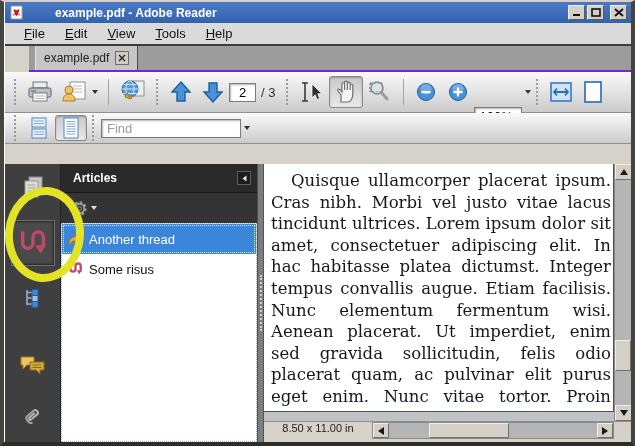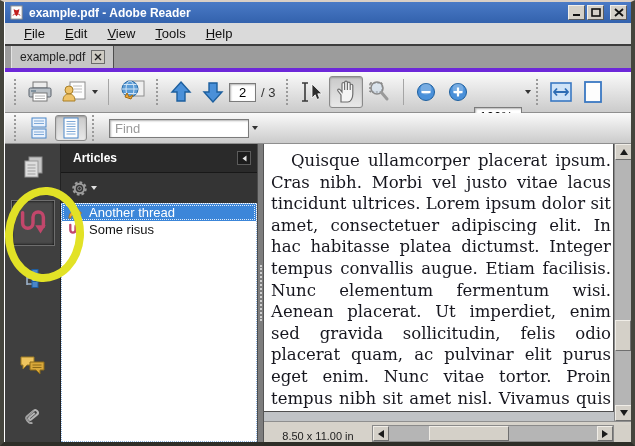--- a/index.html
+++ b/index.html
@@ -6,70 +6,70 @@
   html,body { width:635px; height:446px; background:#222; font-family:"Liberation Sans", sans-serif; }
   .window {
     position:relative; width:635px; height:446px; overflow:hidden;
     background:#d6d2ca;
     border-left:4px solid #45453d; border-right:4px solid #45453d;
     border-bottom:4px solid #2e2e28; border-top:2px solid #d9cfc6;
   }
   .inner { position:absolute; inset:0; display:flex; flex-direction:column; border-left:1px solid #fff; }
 
   
-  .titlebar { height:21px; background:linear-gradient(#4a7ac6,#3362ad); display:flex; align-items:center; padding:0 4px; flex:none; }
+  .titlebar { height:21px; background:linear-gradient(#4a7ac6,#3362ad); display:flex; align-items:center; padding:0 4px; flex:none;gap:26px; }
   .titlebar .pdficon { width:15px; height:15px; margin-right:5px; flex:none; }
   .titlebar .title { color:#fff; font-weight:bold; font-size:12px; flex:1; white-space:nowrap; }
   .winbtns { display:flex; gap:2px; }
   .winbtn { width:17px; height:15px; background:#d4d0c8; border:1px solid; border-color:#f2efe9 #5a5a5a #5a5a5a #f2efe9; display:flex; align-items:center; justify-content:center; }
   .winbtn.close { margin-left:4px; }
   .winbtn svg { display:block; }
 
   
   .menubar { height:23px; background:#dadada; border-bottom:2px solid #3c3c3c; display:flex; align-items:center; padding-left:10px; gap:2px; flex:none; }
   .menu-item { font-size:13px; color:#111; padding:2px 9px; cursor:default; }
 
   
-  .tabbar { height:26px; background:#9c9c9c; border-bottom:4px solid #6d28d9; display:flex; align-items:stretch; flex:none; }
+  .tabbar { height:26px; background:#9c9c9c; border-bottom:2px solid #6d28d9; display:flex; align-items:stretch; flex:none;margin-left:24px; }
   .tab { background:#c6c6c6; border-right:1px solid #4d4d4d; border-left:1px solid #e3e3e3; padding:0 8px; display:flex; align-items:center; gap:6px; font-size:12px; color:#222; margin-left:6px; }
   .tab-close { width:14px; height:14px; background:#cfccc4; border:1px solid #6b6b6b; display:flex; align-items:center; justify-content:center; }
 
   
   .toolbar { background:linear-gradient(#fafafa,#cbcbcb); border-bottom:1px solid #8f8f8f; display:flex; align-items:center; flex:none; }
   .toolbar.row1 { height:41px; padding:0 4px; }
   .toolbar.row2 { height:31px; padding:0 4px; }
   .gripper { width:4px; height:26px; border-left:2px dotted #9a9a9a; margin:0 5px; flex:none; }
   .tsep { width:1px; height:26px; background:#a5a5a5; margin:0 6px; flex:none; }
   .tbtn { height:32px; min-width:32px; padding:2px 3px; display:flex; align-items:center; justify-content:center; border:1px solid transparent; border-radius:3px; flex:none; }
   .tbtn.small { height:26px; }
   .tbtn.pressed { background:linear-gradient(#c9c9c9,#e9e9e9); border-color:#8a8a8a; box-shadow:inset 0 1px 2px rgba(0,0,0,.25); }
   .caret { width:0; height:0; border-left:3px solid transparent; border-right:3px solid transparent; border-top:4px solid #333; margin-left:3px; }
   .tb-input { height:19px; border:1px solid #7b7b7b; box-shadow:inset 1px 1px 2px rgba(0,0,0,.3); background:#fff; font-size:13px; font-family:"Liberation Sans",sans-serif; }
   .page-input { width:27px; text-align:center; }
   .zoom-input { width:48px; padding-left:4px;margin-top:48px; }
   .page-of { font-size:13px; color:#333; margin:0 6px 0 5px; }
-  .find-input { width:140px; padding-left:5px; color:#222;margin-left:8px; }
+  .find-input { width:140px; padding-left:5px; color:#222; }
   .find-input::placeholder { color:#9a9a9a; }
 
   
-  .main { flex:1; display:flex; min-height:0; }
+  .main { flex:1; display:flex; min-height:0;margin-top:20px; }
 
   .navstrip { width:56px; background:#3f3f3f; border-right:1px solid #222; display:flex; flex-direction:column; align-items:center; padding-top:6px; gap:14px; flex:none; }
   .navbtn { width:36px; height:36px; display:flex; align-items:center; justify-content:center; }
   .navbtn.selected { width:44px; height:46px; background:#4a4a4a; border:1px solid #6e6e6e; box-shadow:inset 0 0 3px #000; }
   .navspacer { flex:1; }
   .navbottom { display:flex; flex-direction:column; align-items:center; gap:12px; padding-bottom:10px; }
 
   .panel { width:196px; background:#303030; display:flex; flex-direction:column; flex:none; }
   .panel-header { height:29px; background:#2a2a2a; border-bottom:1px solid #181818; display:flex; align-items:center; padding:0 6px 0 12px; }
   .panel-title { color:#fff; font-weight:bold; font-size:12px; flex:1; }
   .collapse-btn { width:14px; height:14px; background:#1c1c1c; border:1px solid #5c5c5c; display:flex; align-items:center; justify-content:center; }
   .panel-options { height:30px; display:flex; align-items:center; padding-left:10px; background:#343434; }
   .thread-list { flex:1; background:#fff; border:1px dotted #8fb6e4; overflow:hidden; }
-  .thread-row { height:17px; display:flex; align-items:center; gap:5px; padding-left:4px; font-size:13px; color:#111; }
+  .thread-row { height:30px; display:flex; align-items:center; gap:5px; padding-left:4px; font-size:13px; color:#111; }
   .thread-row.selected { background:#3c86d9; color:#fff; outline:1px dotted rgba(255,255,255,.85); outline-offset:-2px; }
   .thread-row .ticon { width:18px; height:16px; flex:none; display:flex; align-items:center; justify-content:center; }
 
   .splitter { width:7px; background:#7d7d7d; border-left:1px solid #4c4c4c; border-right:1px solid #555; position:relative; flex:none; }
   .splitter .dots { position:absolute; left:2px; top:50%; margin-top:-28px; height:56px; border-left:2px dotted #cfcfcf; }
 
   .docpane { flex:1; display:flex; flex-direction:column; min-width:0; background:#c0c3c6; }
   .doc-body { flex:1; display:flex; min-height:0; }
   .page-wrap { flex:1; position:relative; background:#c0c3c6; min-width:0; }
   .page { position:absolute; top:0; left:0; right:0; bottom:9px; background:#fff; border-right:1px solid #4f4f4f; border-bottom:1px solid #4f4f4f; overflow:hidden; }
@@ -78,21 +78,21 @@
   
   .vscroll { width:17px; background:#b5b5b5; border-left:1px solid #8a8a8a; display:flex; flex-direction:column; flex:none; }
   .sbtn { width:17px; height:16px; background:#d4d0c8; border:1px solid; border-color:#f0ede7 #6f6f6f #6f6f6f #f0ede7; display:flex; align-items:center; justify-content:center; flex:none; }
   .vtrack { flex:1; position:relative; }
   .vthumb { position:absolute; left:0; top:160px; width:16px; height:31px; background:#d4d0c8; border:1px solid; border-color:#f0ede7 #6f6f6f #6f6f6f #f0ede7; }
   .arr-up { width:0; height:0; border-left:4px solid transparent; border-right:4px solid transparent; border-bottom:6px solid #1a1a1a; }
   .arr-down { width:0; height:0; border-left:4px solid transparent; border-right:4px solid transparent; border-top:6px solid #1a1a1a; }
   .arr-left { width:0; height:0; border-top:4px solid transparent; border-bottom:4px solid transparent; border-right:6px solid #1a1a1a; }
   .arr-right { width:0; height:0; border-top:4px solid transparent; border-bottom:4px solid transparent; border-left:6px solid #1a1a1a; }
 
-  .statusrow { height:21px; background:#d6d2ca; border-top:1px solid #8f8f8f; display:flex; align-items:flex-end; flex:none; }
+  .statusrow { height:21px; background:#d6d2ca; border-top:1px solid #8f8f8f; display:flex; align-items:flex-start; flex:none; }
   .pagesize { width:108px; font-size:11px; color:#222; text-align:center; flex:none; }
   .hscroll { flex:1; height:17px; background:#b5b5b5; border:1px solid #8a8a8a; display:flex; align-items:center; }
   .hbtn { width:16px; height:15px; background:#d4d0c8; border:1px solid; border-color:#f0ede7 #6f6f6f #6f6f6f #f0ede7; display:flex; align-items:center; justify-content:center; flex:none; }
   .htrack { flex:1; position:relative; height:15px; }
   .hthumb { position:absolute; left:40px; top:0; width:80px; height:15px; background:#d4d0c8; border:1px solid; border-color:#f0ede7 #6f6f6f #6f6f6f #f0ede7; }
   .corner { width:17px; height:17px; background:#d4d0c8; flex:none; }
 
   
   .annotation-circle {
     position:absolute; left:1px; top:185px; width:79px; height:95px;

